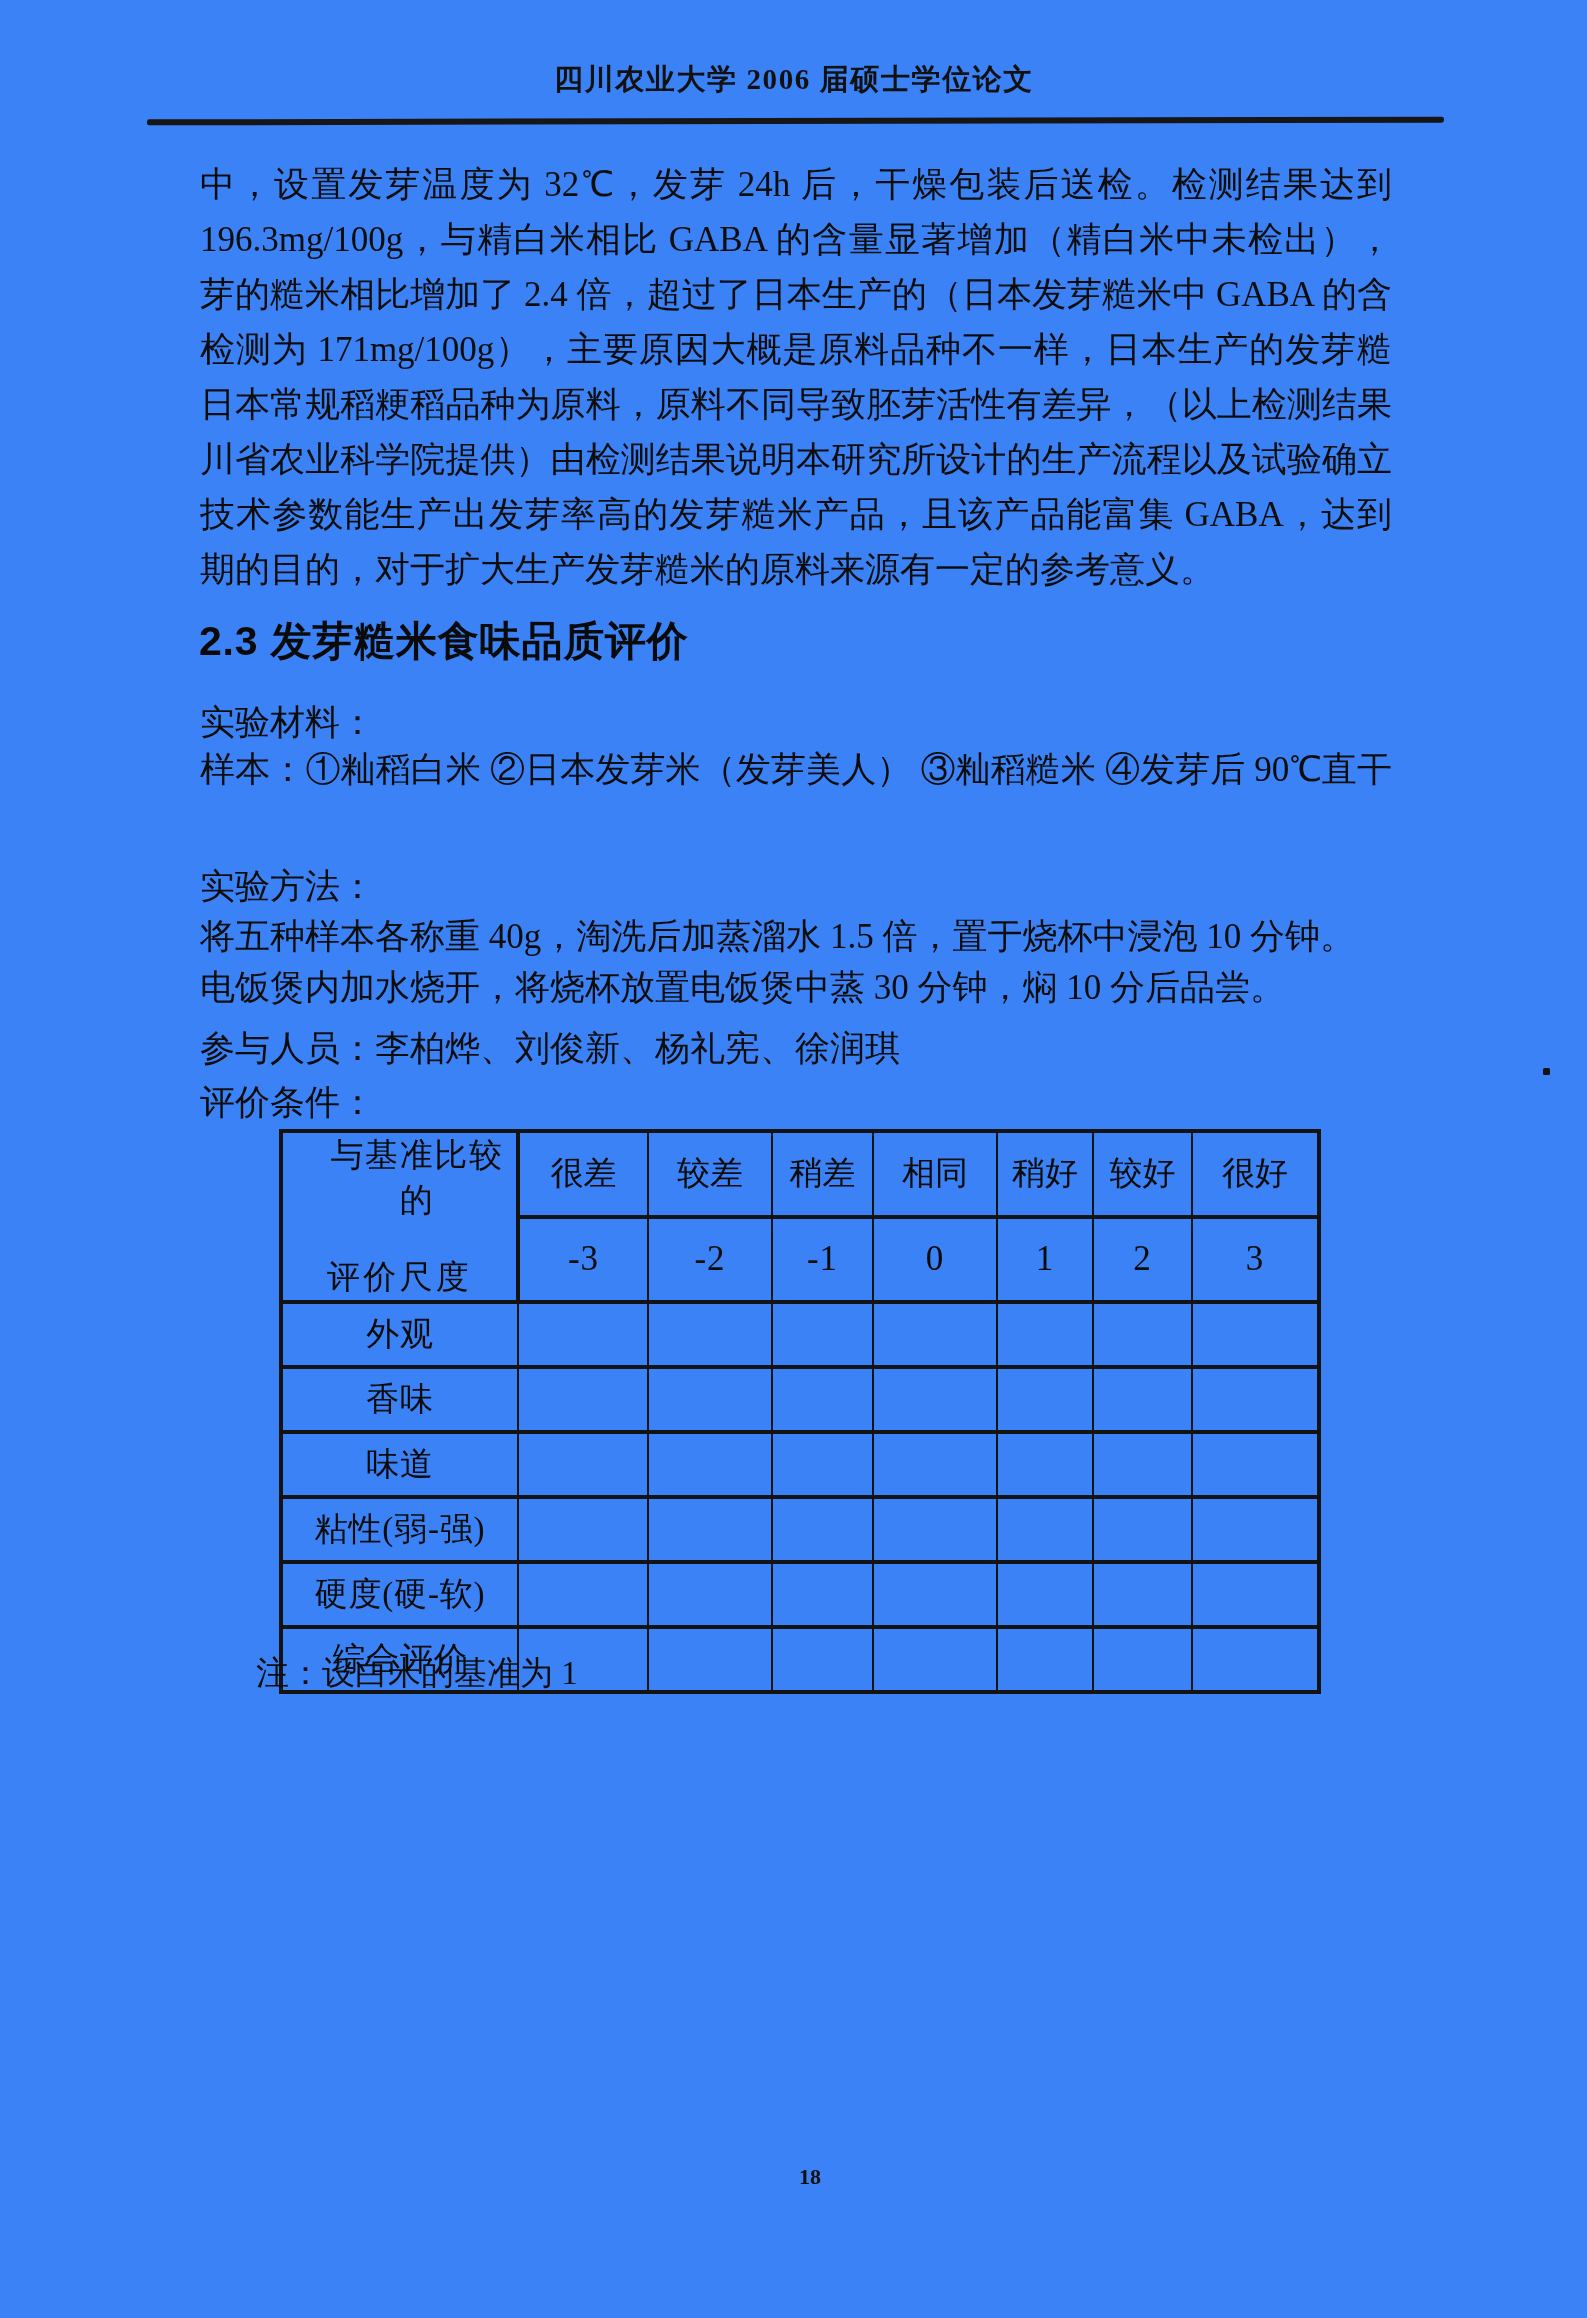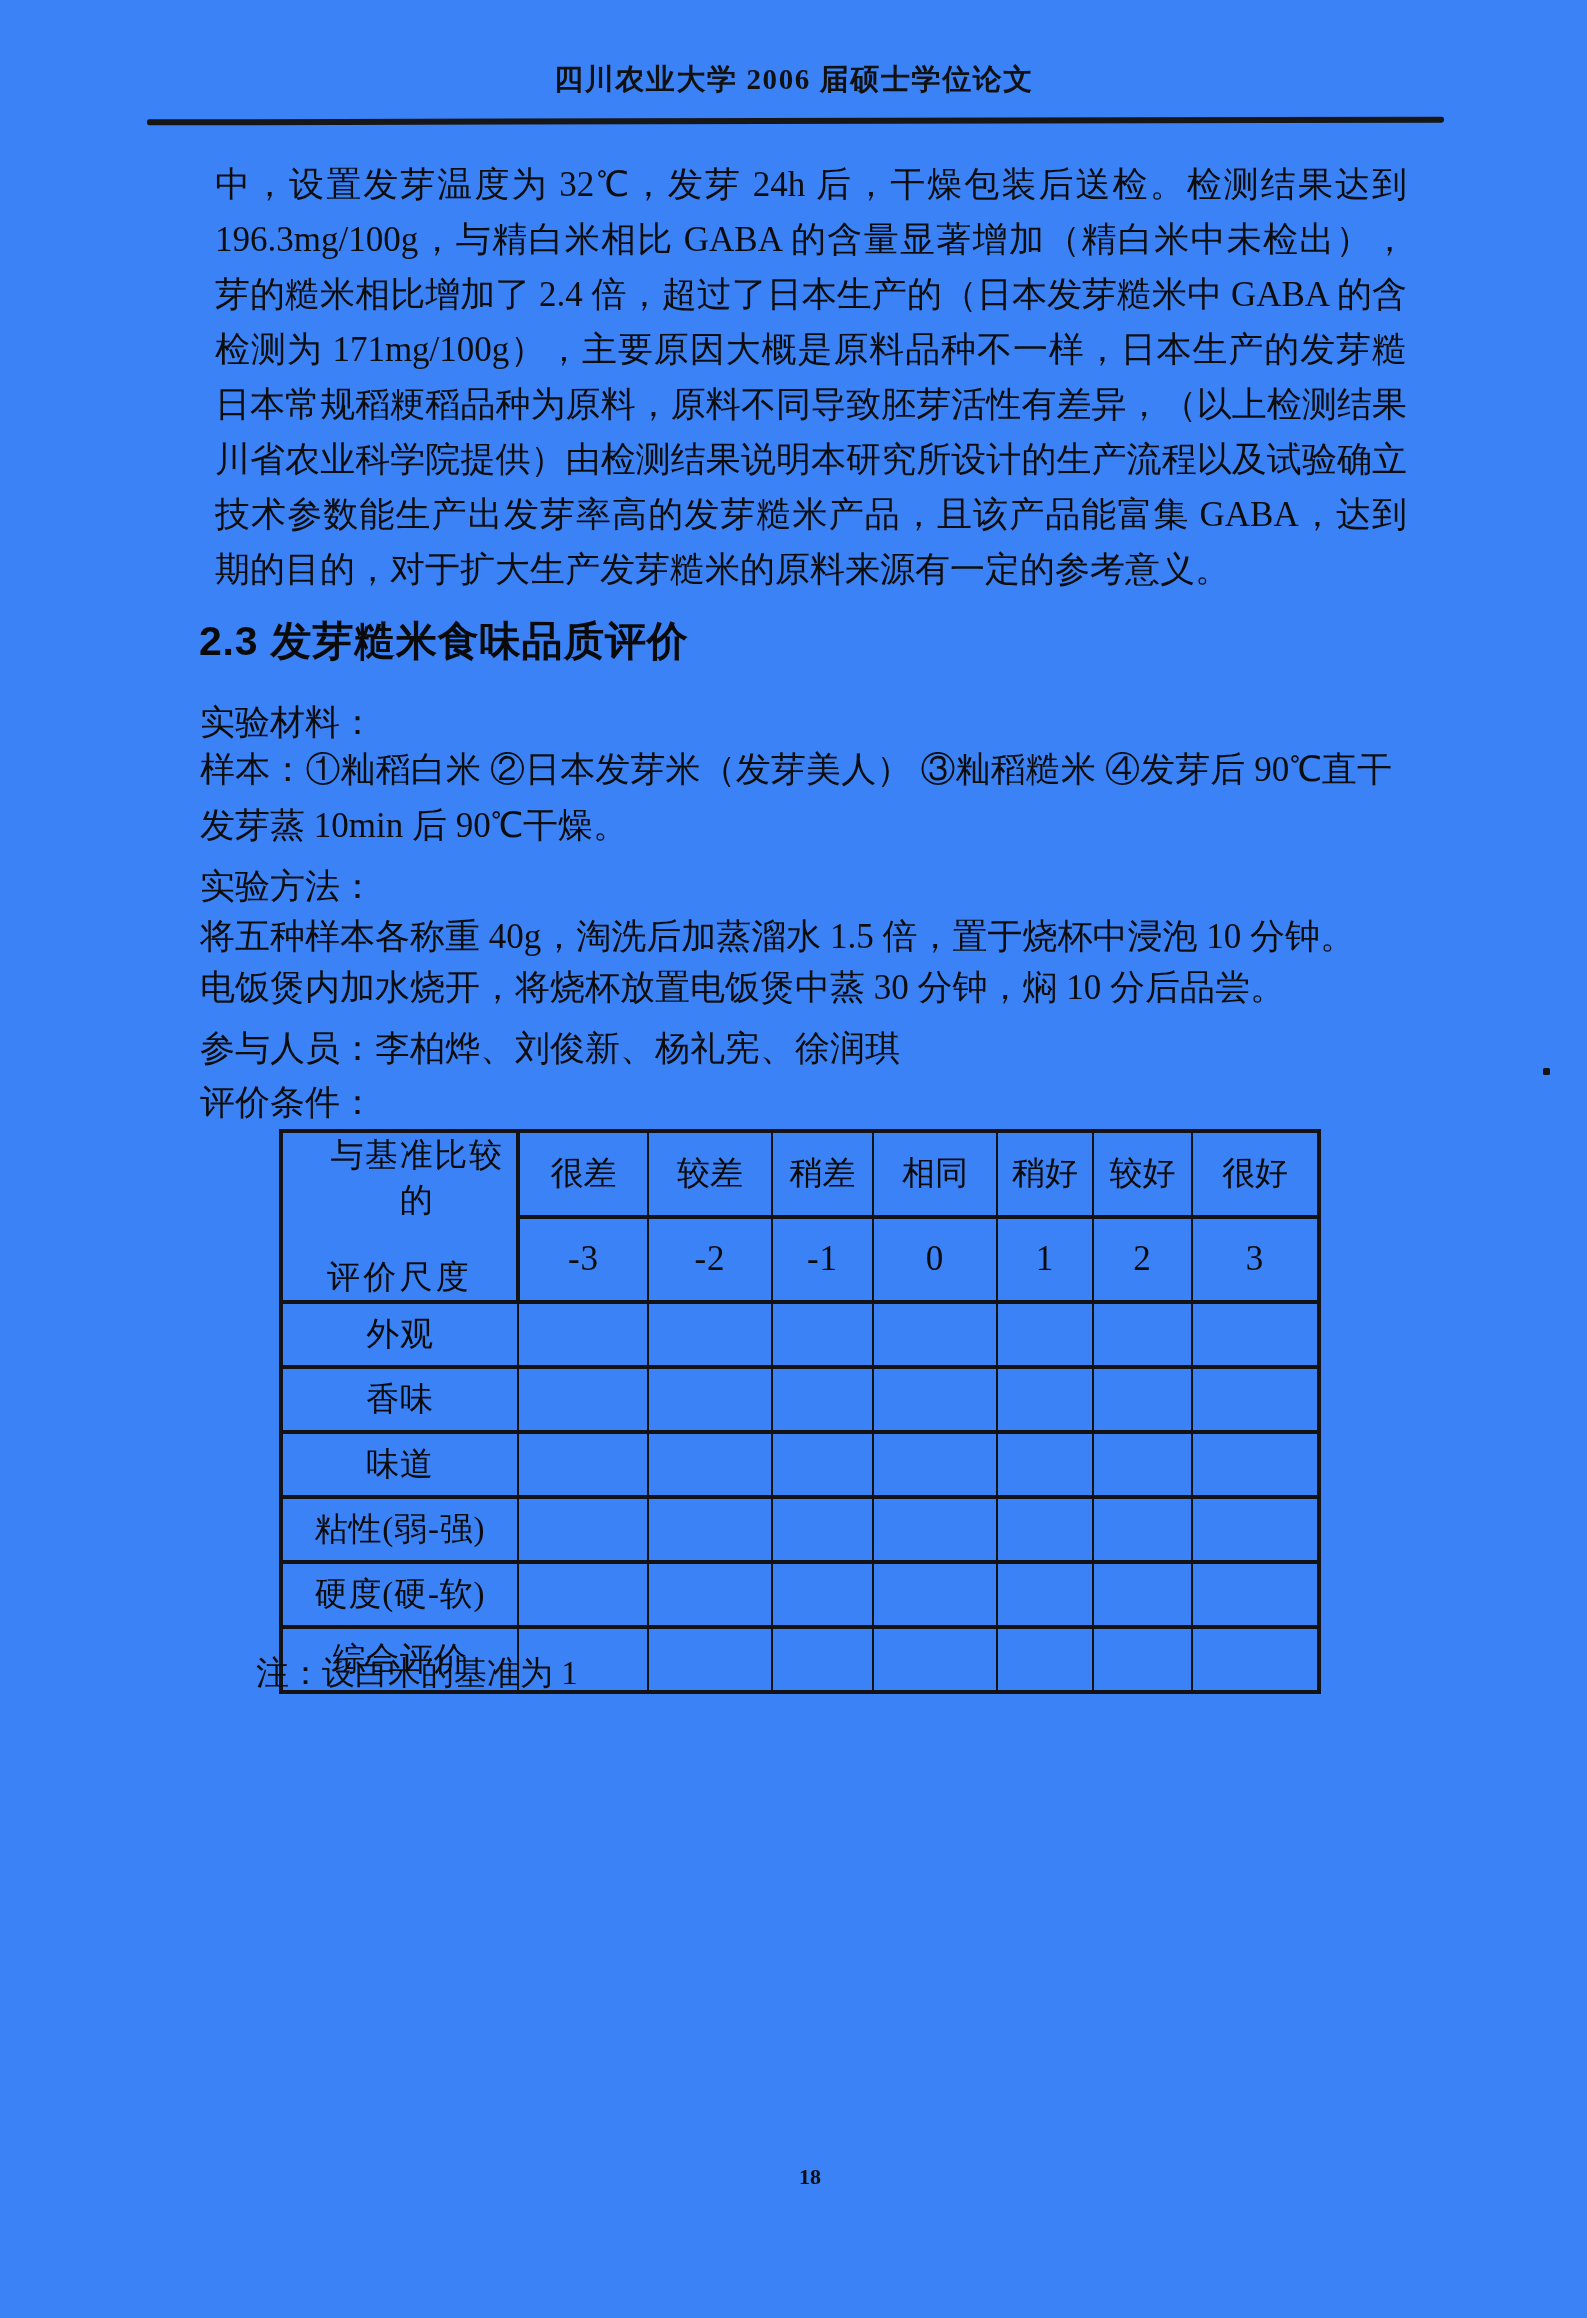--- a/index.html
+++ b/index.html
@@ -41,21 +41,20 @@
   }
 
   
   .para {
     position: absolute;
     left: 200px;
     top: 157px;
     width: 1192px;
     font-size: 35px;
     line-height: 55px;
-    margin-left: 15px;
   }
   .para-line {
     text-align: justify;
     text-align-last: justify;
     text-justify: inter-character;
     white-space: normal;
     height: 55px;
     overflow: hidden;
   }
   .para-line.last {
@@ -187,21 +186,20 @@
     <div class="para-line">日本常规稻粳稻品种为原料，原料不同导致胚芽活性有差异，（以上检测结果由四</div>
     <div class="para-line">川省农业科学院提供）由检测结果说明本研究所设计的生产流程以及试验确立的</div>
     <div class="para-line">技术参数能生产出发芽率高的发芽糙米产品，且该产品能富集 GABA，达到了预</div>
     <div class="para-line last">期的目的，对于扩大生产发芽糙米的原料来源有一定的参考意义。</div>
   </div>
 
   <div class="section-heading">2.3 发芽糙米食味品质评价</div>
 
   <div class="exp-line exp-materials">实验材料：</div>
   <div class="exp-line exp-samples-1 justified">样本：①籼稻白米 ②日本发芽米（发芽美人） ③籼稻糙米 ④发芽后 90℃直干 ⑤</div>
-  <div class="exp-line exp-samples-2">发芽蒸 10min 后 90℃干燥。</div>
   <div class="exp-line exp-method">实验方法：</div>
   <div class="exp-line exp-method-1">将五种样本各称重 40g，淘洗后加蒸溜水 1.5 倍，置于烧杯中浸泡 10 分钟。</div>
   <div class="exp-line exp-method-2">电饭煲内加水烧开，将烧杯放置电饭煲中蒸 30 分钟，焖 10 分后品尝。</div>
   <div class="exp-line exp-participants">参与人员：李柏烨、刘俊新、杨礼宪、徐润琪</div>
   <div class="exp-line exp-conditions">评价条件：</div>
 
   <div class="eval-table-wrap">
     <table class="eval">
       <colgroup>
         <col style="width:237px">

